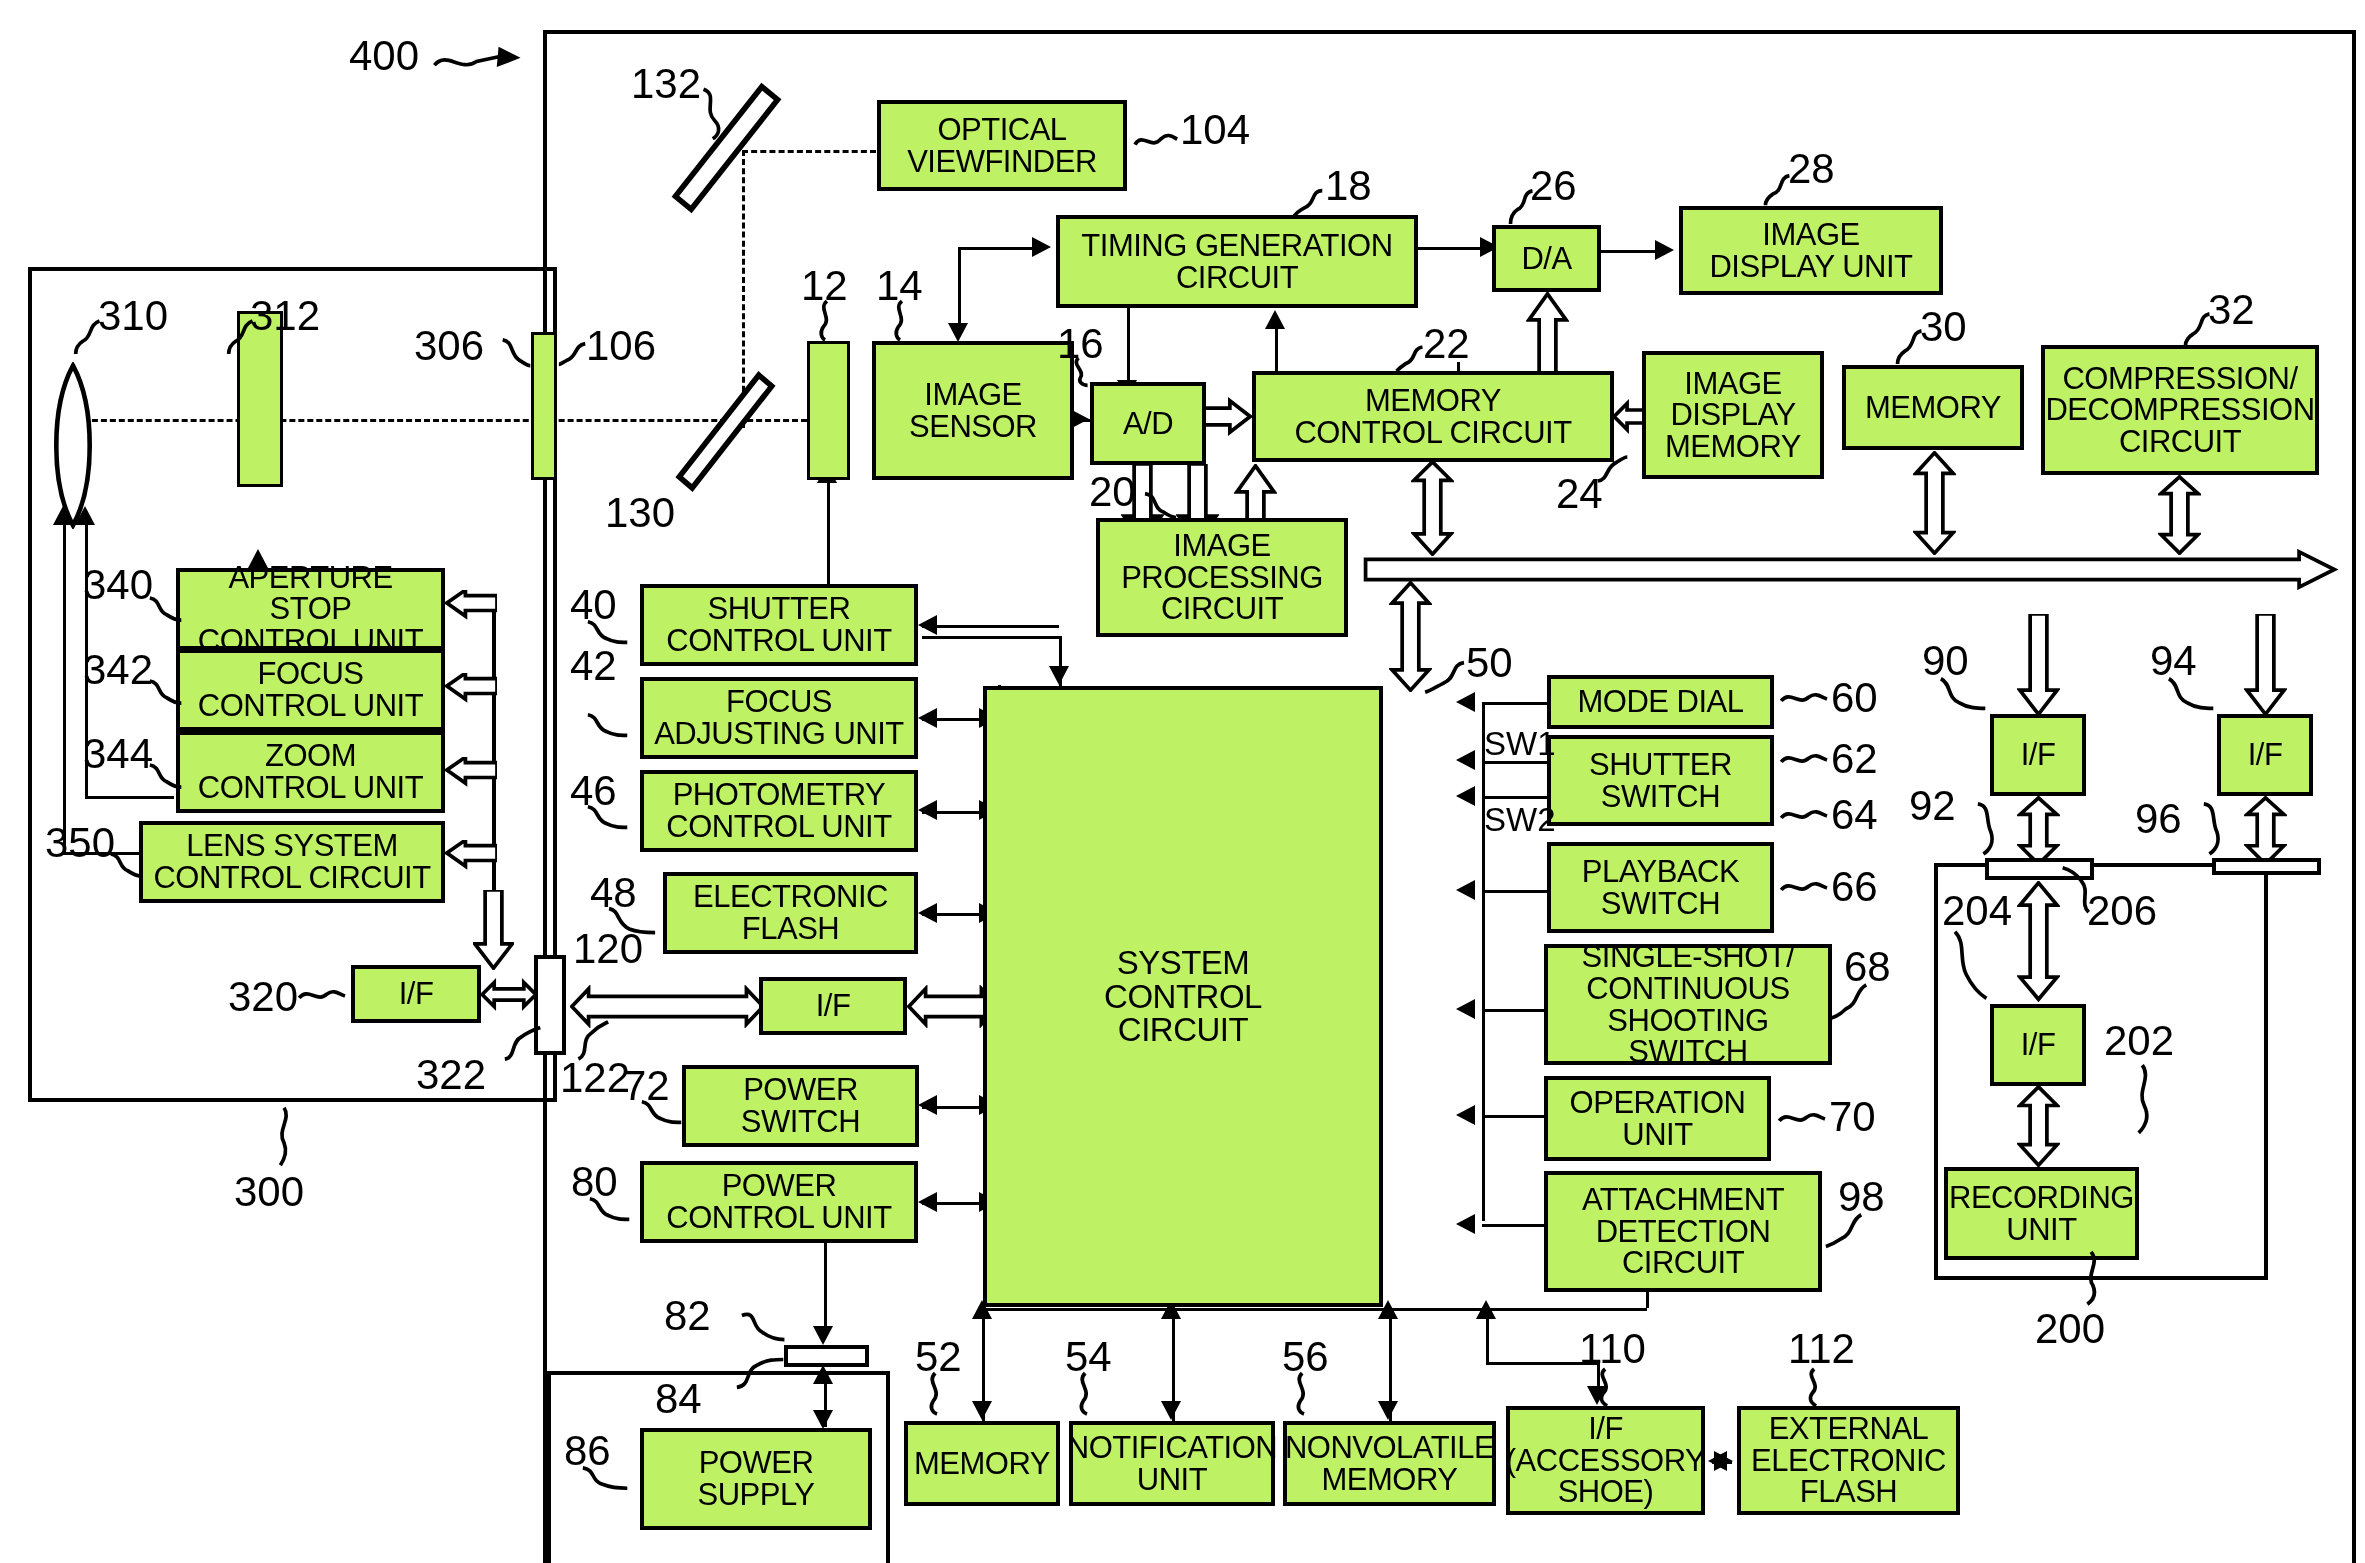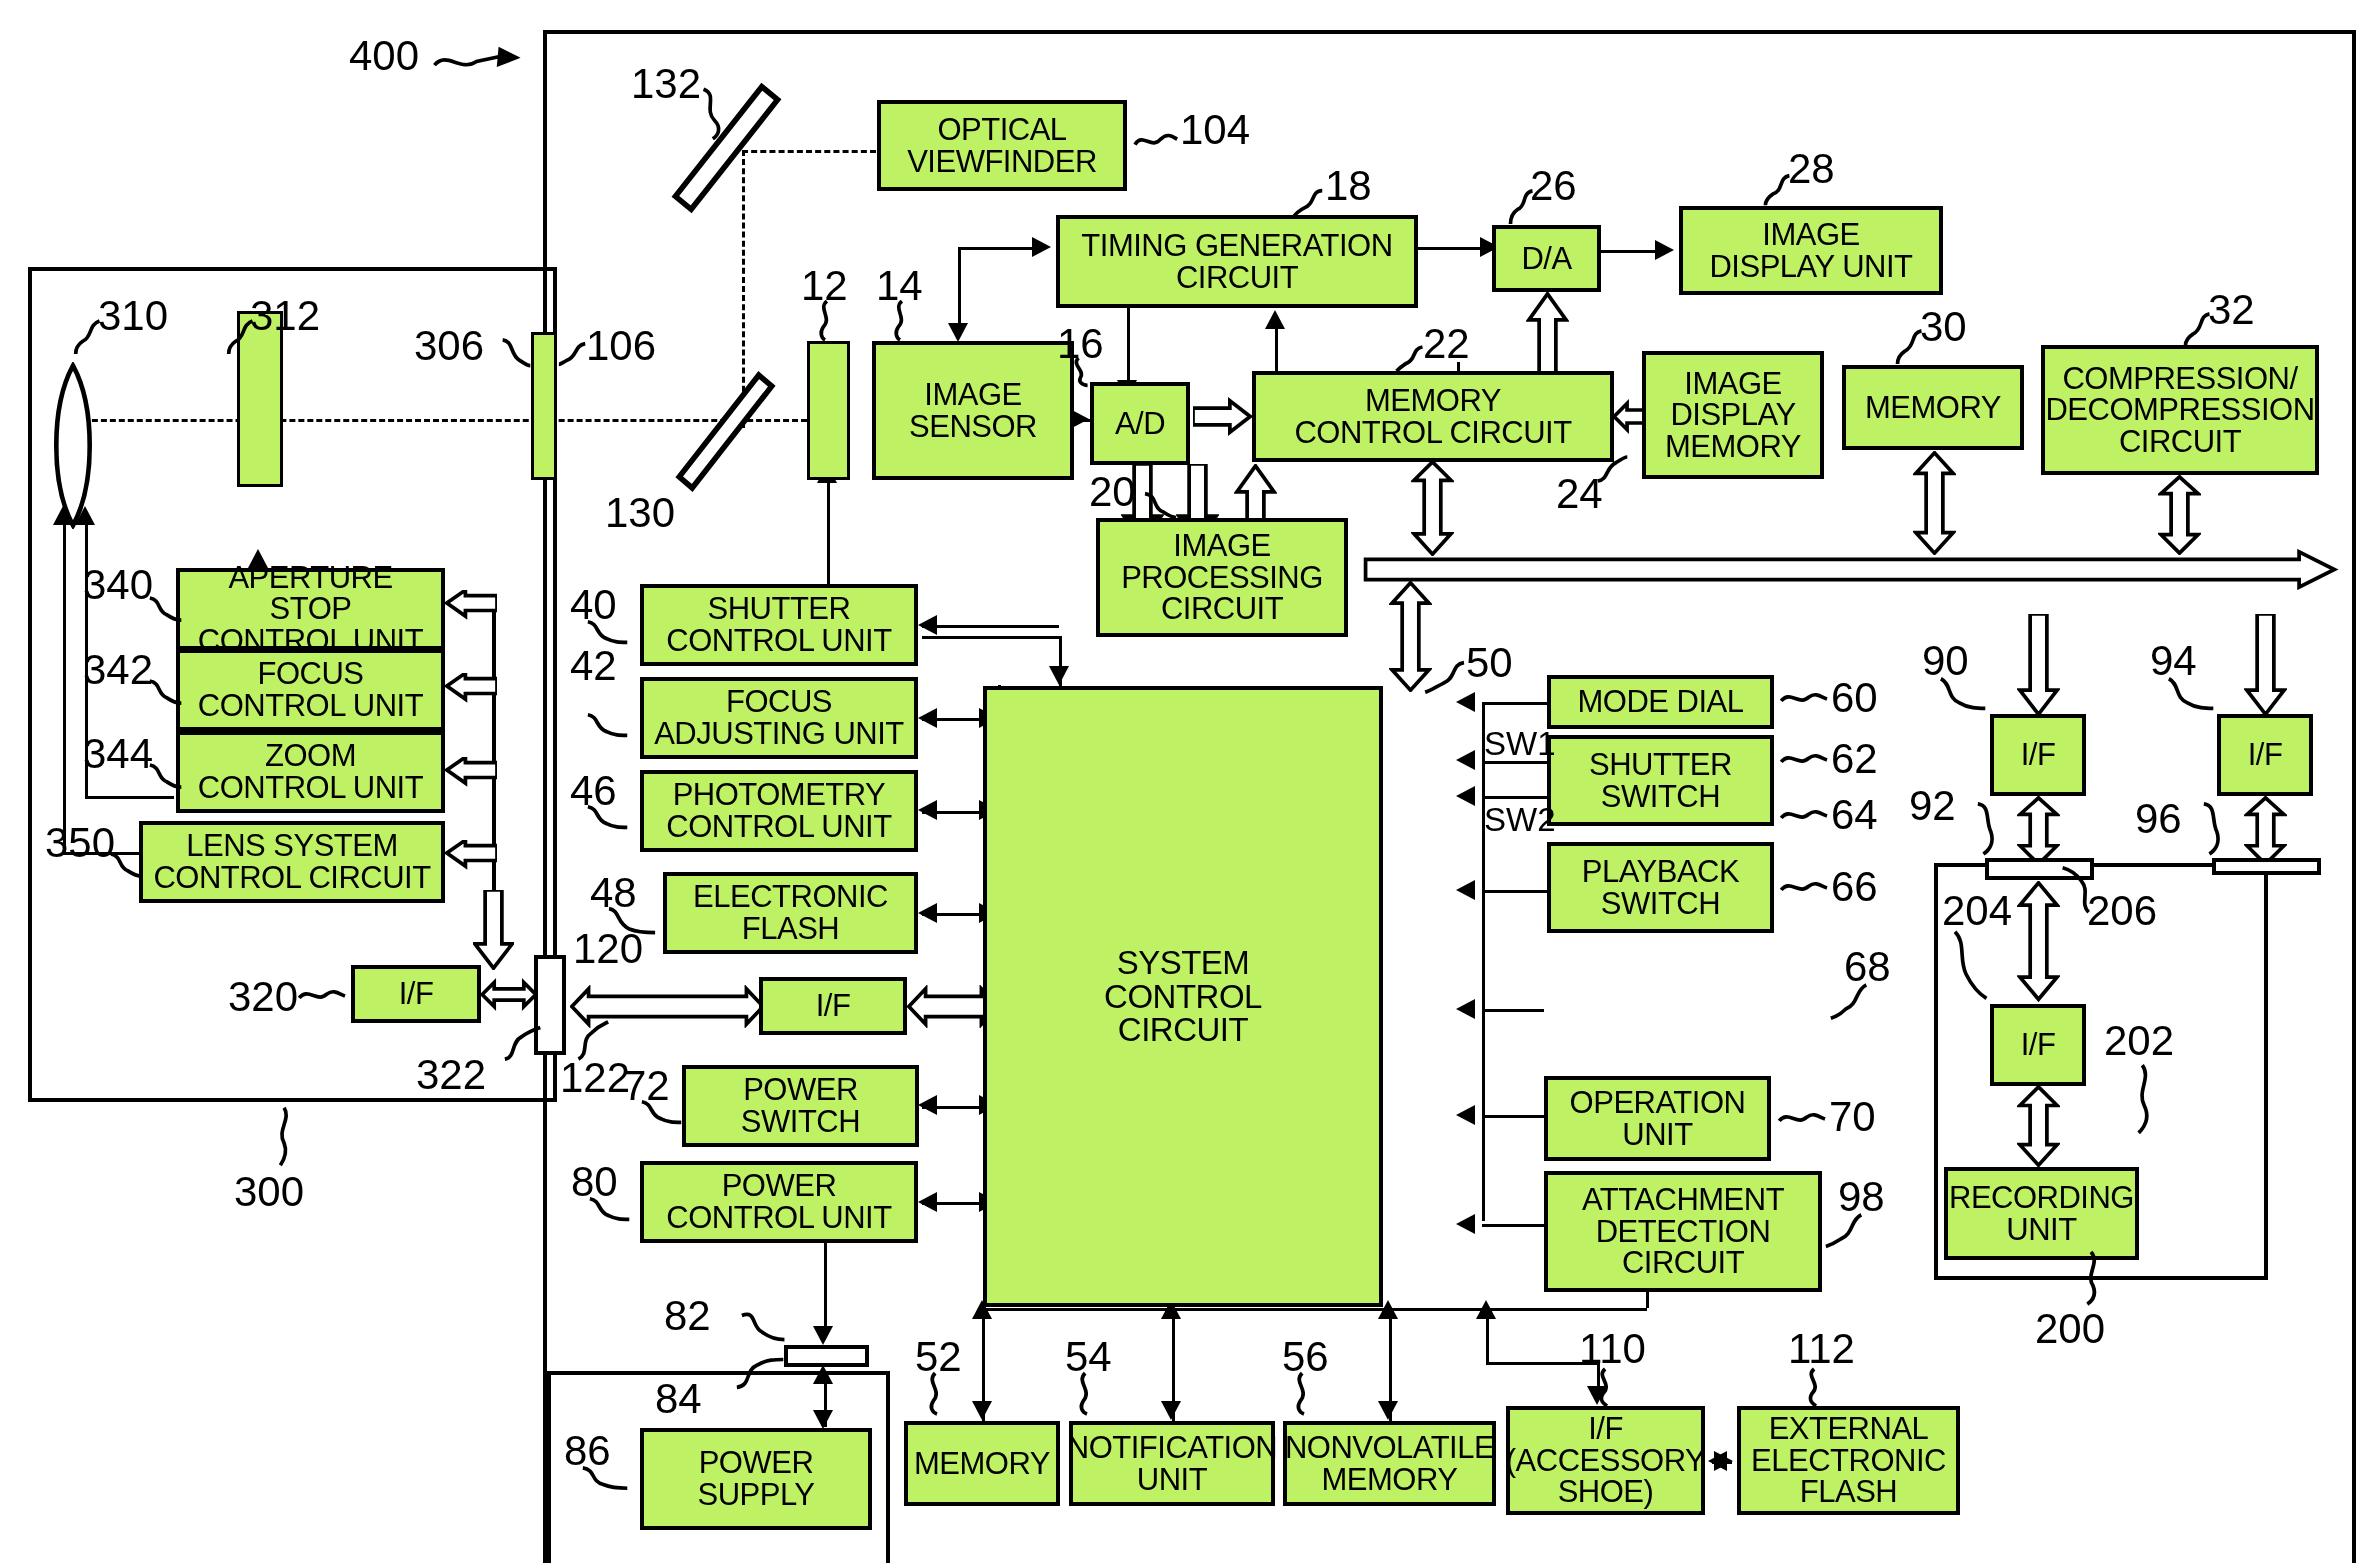--- a/index.html
+++ b/index.html
@@ -210,21 +210,21 @@
   <div class="ar ar-d" style="left:1117px;top:380px;"></div>
 
   <div class="v" style="left:1275px;top:327px;height:79px;"></div>
   <div class="ar ar-u" style="left:1265px;top:310px;"></div>
   <div class="h" style="left:1275px;top:405px;width:182px;"></div>
   <div class="v" style="left:1457px;top:362px;height:44px;"></div>
 
   <div class="h" style="left:1417px;top:247px;width:63px;"></div>
   <div class="ar ar-r" style="left:1480px;top:237px;"></div>
 
-  <div class="box" style="left:1090px;top:382px;width:100px;height:83px;">
+  <div class="box" style="left:1090px;top:382px;width:116px;height:83px;">
     <span>A/D</span>
   </div>
   <div class="h" style="left:1074px;top:419px;width:18.6px;"></div>
   <div class="ar ar-r" style="left:1070px;top:409px;"></div>
 
   <div class="box" style="left:1252px;top:371px;width:362px;height:91px;">
     <span style="white-space:pre-line">MEMORY
 CONTROL CIRCUIT</span>
   </div>
 
@@ -462,20 +462,25 @@
     <span>MODE DIAL</span>
   </div>
   <div class="box" style="left:1547px;top:735px;width:227px;height:91px;">
     <span style="white-space:pre-line">SHUTTER
 SWITCH</span>
   </div>
   <div class="box" style="left:1547px;top:842px;width:227px;height:91px;">
     <span style="white-space:pre-line">PLAYBACK
 SWITCH</span>
   </div>
+  <div class="box" style="left:1544px;top:944px;width:288px;height:121px;">
+    <span style="white-space:pre-line">SINGLE-SHOT/
+CONTINUOUS
+SHOOTING SWITCH</span>
+  </div>
   <div class="box" style="left:1544px;top:1076px;width:227px;height:85px;">
     <span style="white-space:pre-line">OPERATION
 UNIT</span>
   </div>
   <div class="box" style="left:1544px;top:1171px;width:278px;height:121px;">
     <span style="white-space:pre-line">ATTACHMENT
 DETECTION
 CIRCUIT</span>
   </div>
 

